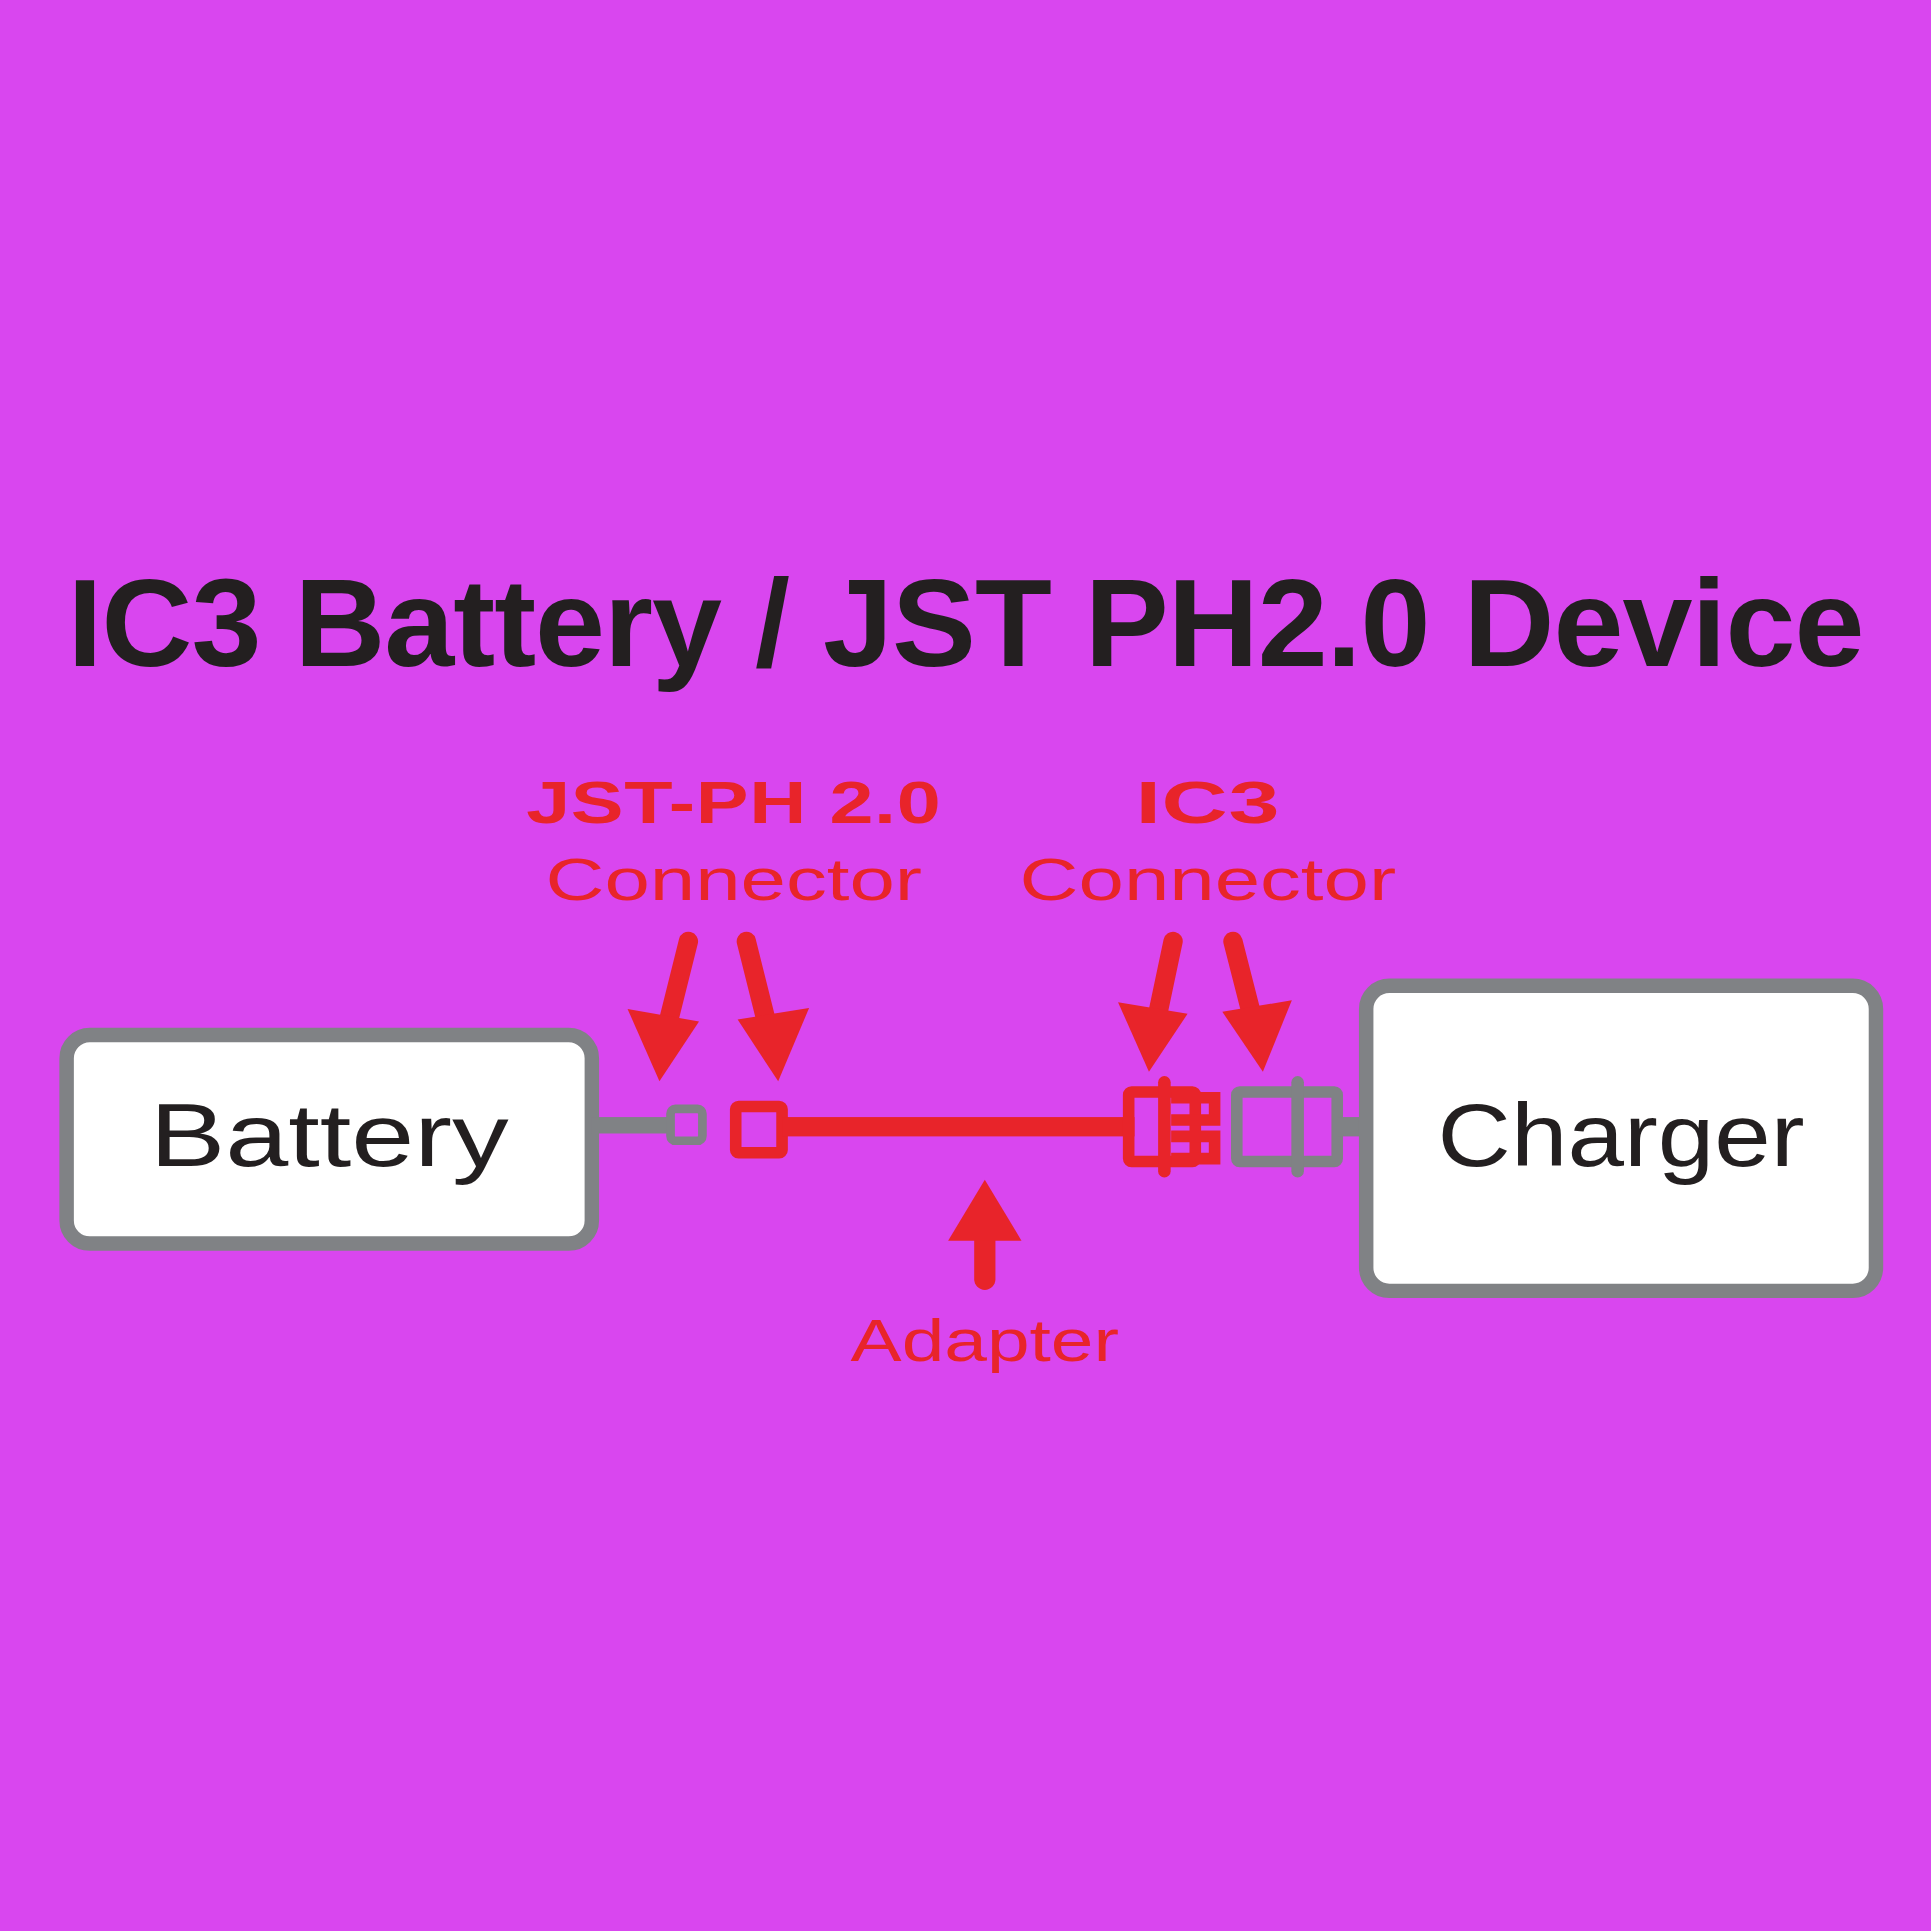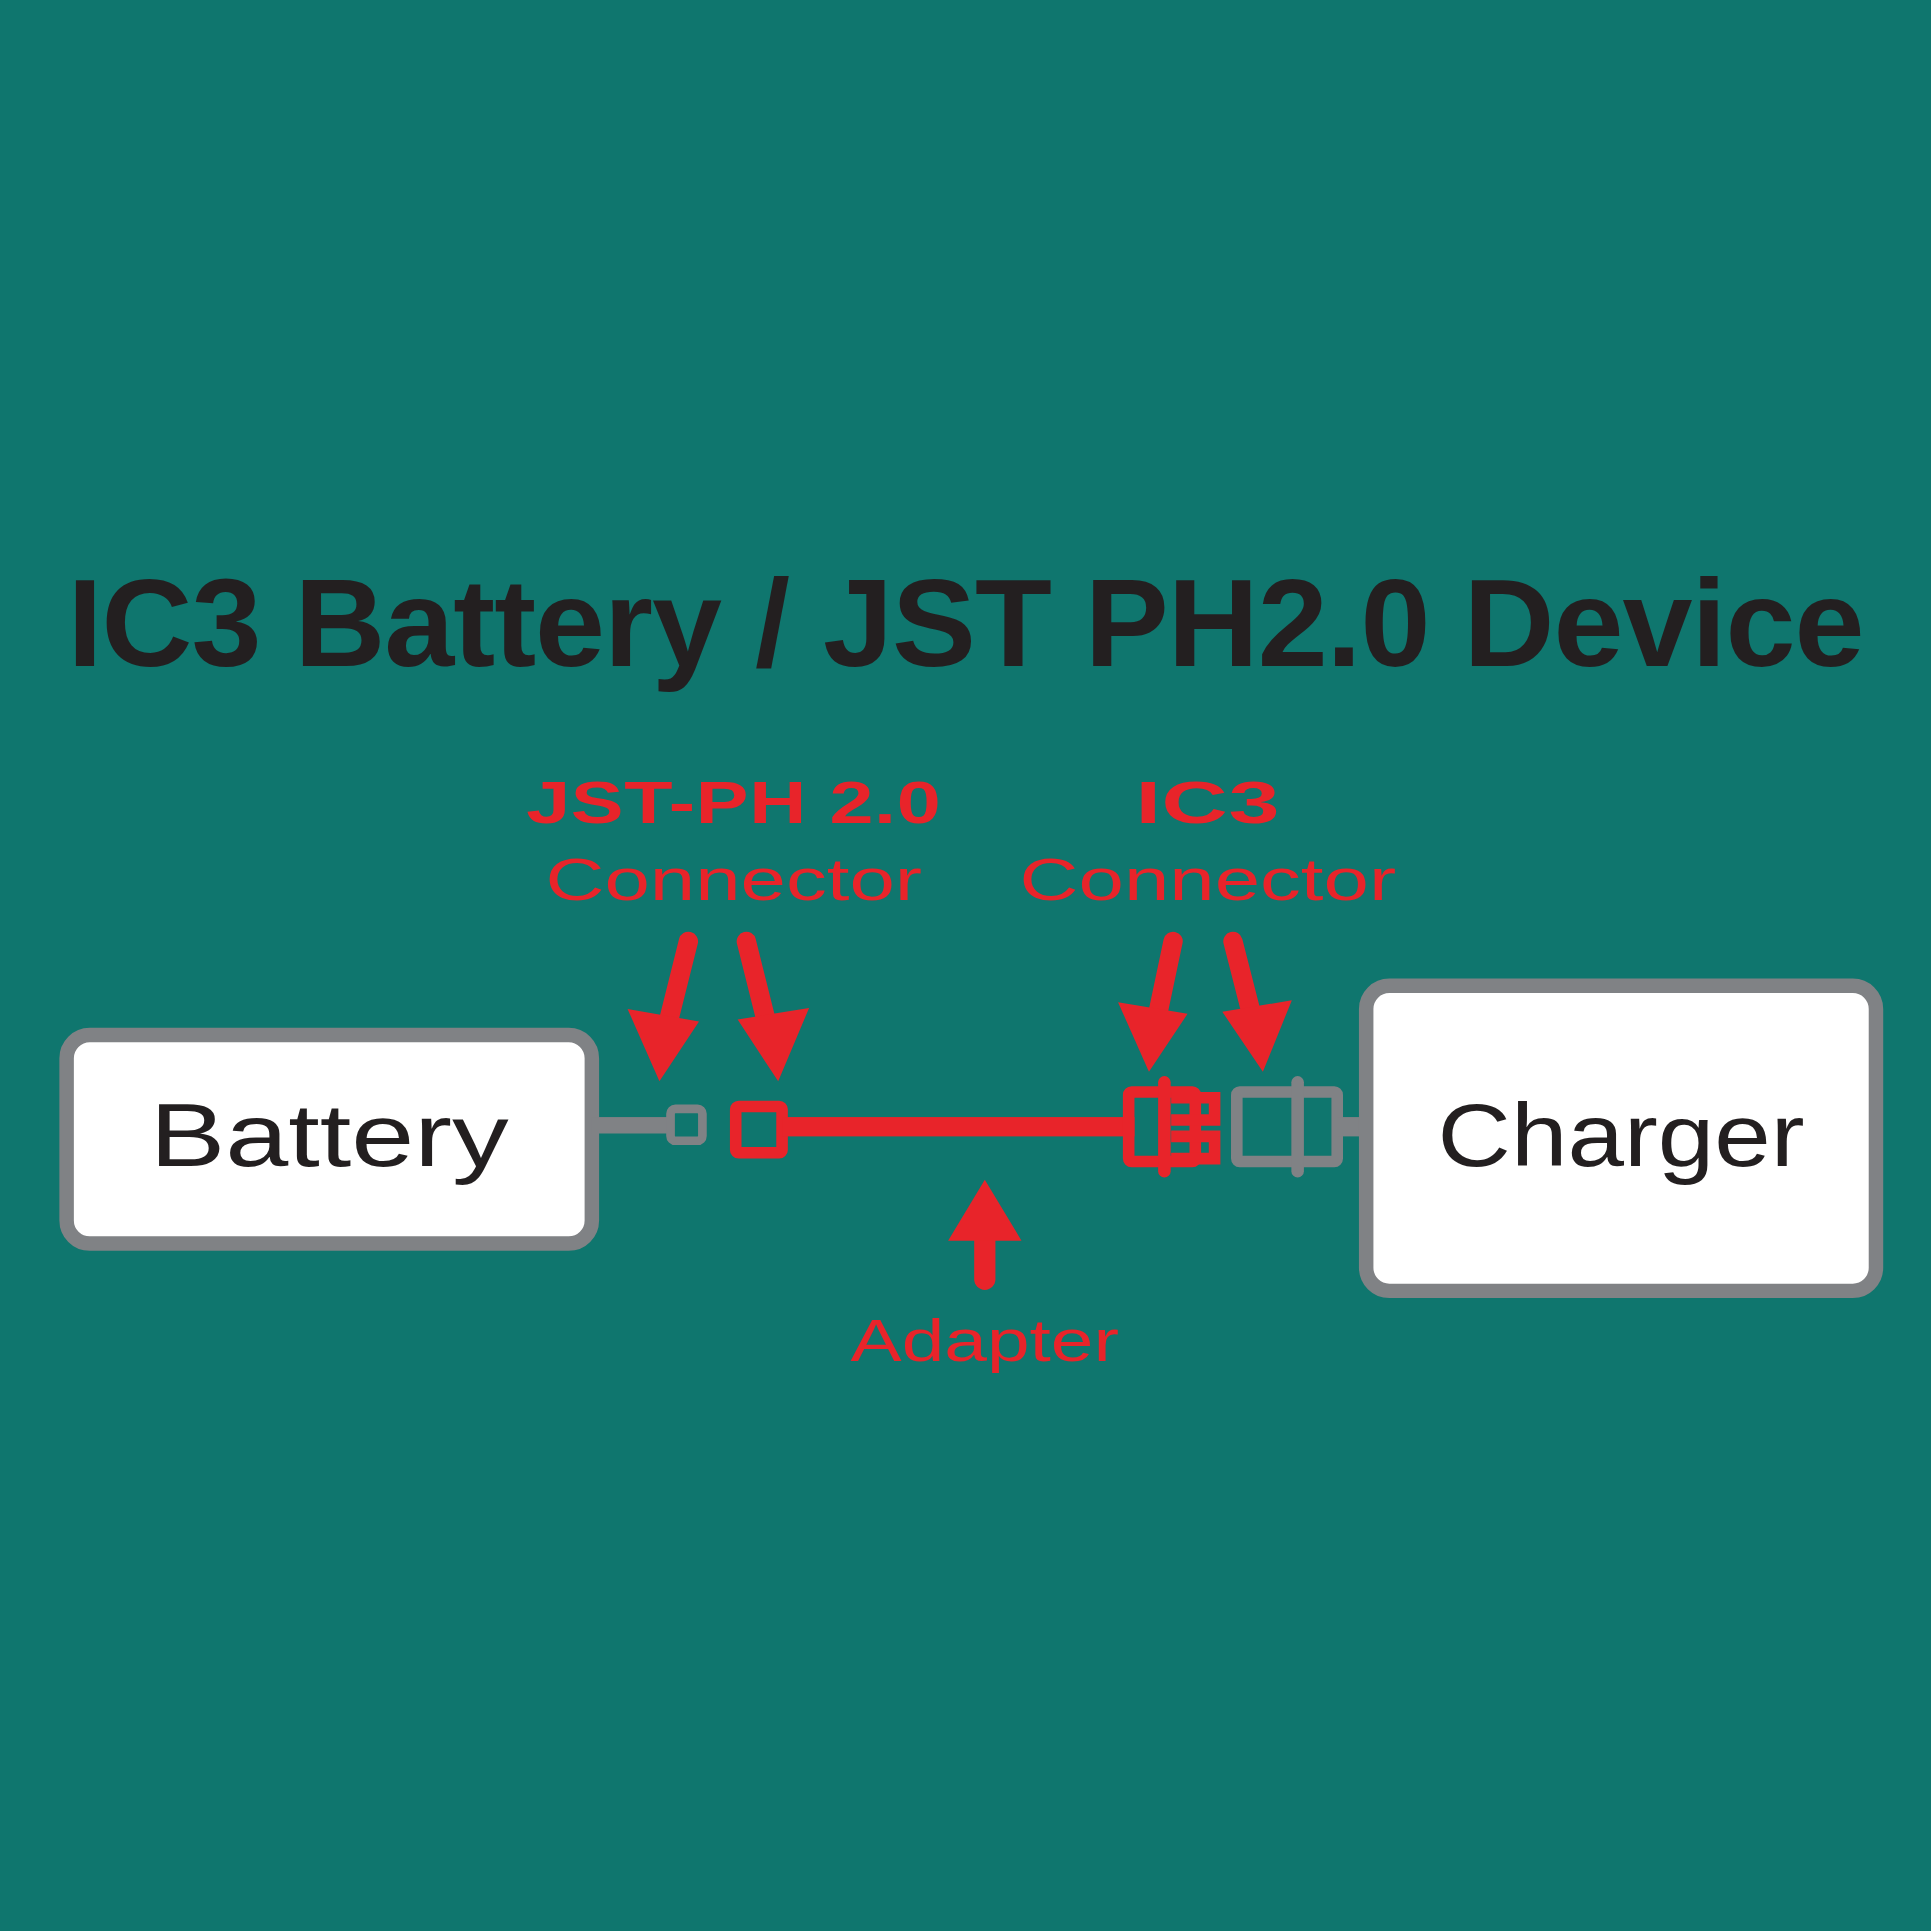--- a/index.html
+++ b/index.html
@@ -11,21 +11,21 @@
   body {
     width: 1931px;
     height: 1931px;
     font-family: "Liberation Sans", sans-serif;
     overflow: hidden;
   }
   #diagram-root {
     position: relative;
     width: 1931px;
     height: 1931px;
-    background: #0f766e;
+    background: #d946ef;
   }
   svg.stage {
     position: absolute;
     left: 0;
     top: 0;
     width: 1931px;
     height: 1931px;
     display: block;
   }
   

